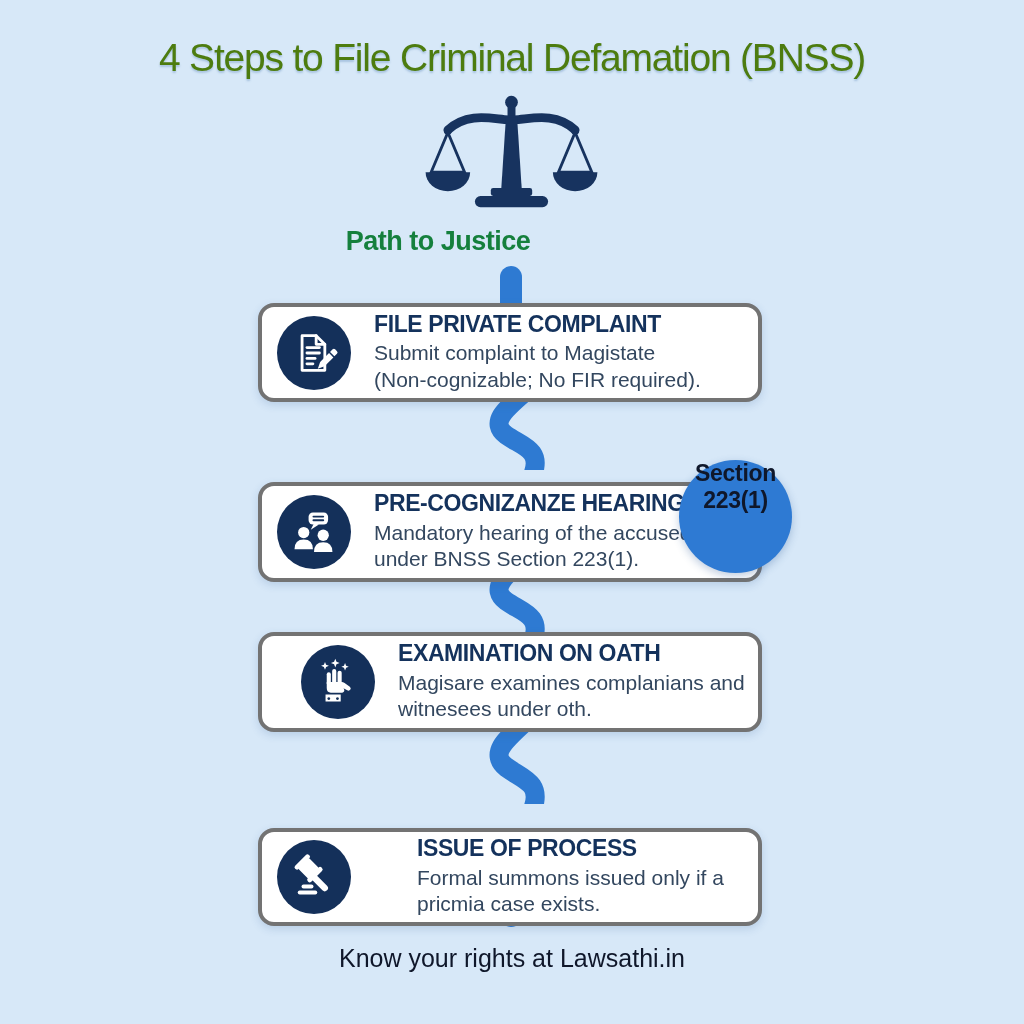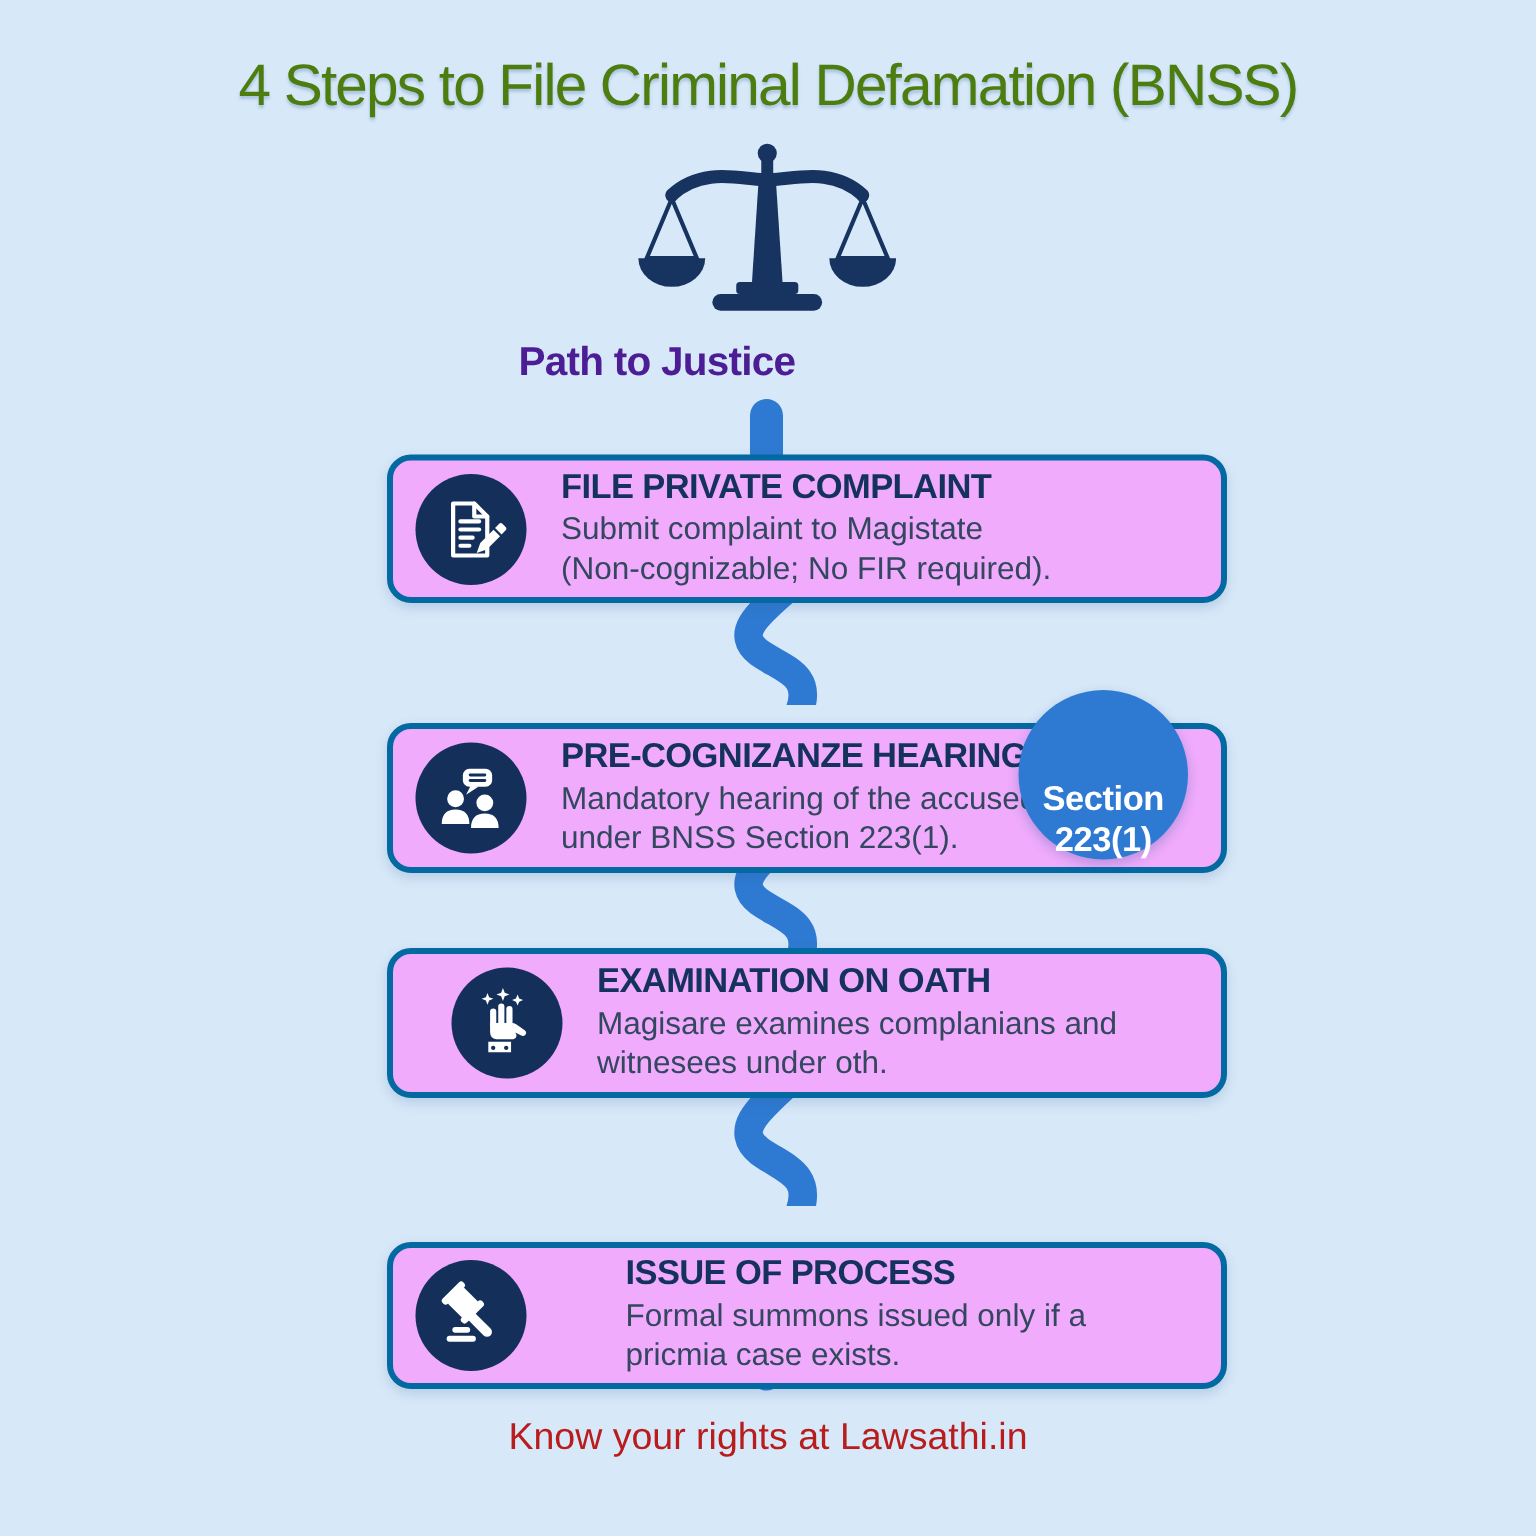--- a/index.html
+++ b/index.html
@@ -19,38 +19,38 @@
     color:#4d7c0f;
     text-shadow:0 2px 2px rgba(110,150,195,0.45);
   }
 
   .emblem{position:absolute;top:92px;left:424px;width:175px;height:138px;}
 
   .subtitle{
     position:absolute;top:226px;left:0;width:876px;
     text-align:center;
     font-size:27px;font-weight:bold;letter-spacing:-0.5px;
-    color:#4c1d95;
+    color:#15803d;
   }
 
   .connector-bar{
     position:absolute;left:500px;width:22px;
     background:#2e7ad2;z-index:0;
   }
   .connector-top{top:266px;height:44px;border-radius:11px 11px 0 0;}
   .connector-bottom{top:893px;height:34px;border-radius:0 0 11px 11px;}
   .connector-curve{position:absolute;left:470px;width:110px;z-index:0;}
   .curve-1{top:398px;height:72px;}
   .curve-2{top:564px;height:72px;}
   .curve-3{top:728px;height:76px;}
 
   .step-card{
-    position:absolute;left:258px;width:560px;box-sizing:border-box;
-    background:#f0abfc;
-    border:4px solid #0369a1;border-radius:16px;
+    position:absolute;left:258px;width:504px;box-sizing:border-box;
+    background:#ffffff;
+    border:4px solid #737373;border-radius:16px;
     display:flex;align-items:center;
     box-shadow:0 3px 8px rgba(45,90,150,0.18);
     z-index:1;
   }
   .card-1{top:303px;height:99px;}
   .card-2{top:482px;height:100px;}
   .card-3{top:632px;height:100px;padding-left:24px;}
   .card-4{top:828px;height:98px;gap:43px;}
 
   .step-icon-circle{
@@ -72,31 +72,31 @@
   }
   .card-1 .step-text{width:335px;}
   .card-2 .step-text{width:345px;}
   .card-3 .step-text{width:360px;}
   .card-4 .step-text{width:372px;}
 
   .section-badge{
     position:absolute;left:679px;top:460px;
     width:113px;height:113px;border-radius:50%;
     background:#2e7ad3;
-    display:flex;flex-direction:column;align-items:center;justify-content:flex-end;
+    display:flex;flex-direction:column;align-items:center;justify-content:flex-start;
     z-index:2;
     box-shadow:0 3px 8px rgba(40,85,150,0.3);
-    color:#ffffff;font-weight:bold;font-size:23px;line-height:1.18;
+    color:#0f172a;font-weight:bold;font-size:23px;line-height:1.18;
     letter-spacing:-0.3px;text-align:center;
   }
 
   .footer-text{
     position:absolute;top:944px;left:0;width:1024px;
     text-align:center;
-    font-size:25px;color:#b91c1c;
+    font-size:25px;color:#0f172a;
   }
 </style>
 </head>
 <body>
 
 <div class="canvas">
 
   <div class="main-title">4 Steps to File Criminal Defamation (BNSS)</div>
 
   <div class="emblem">

